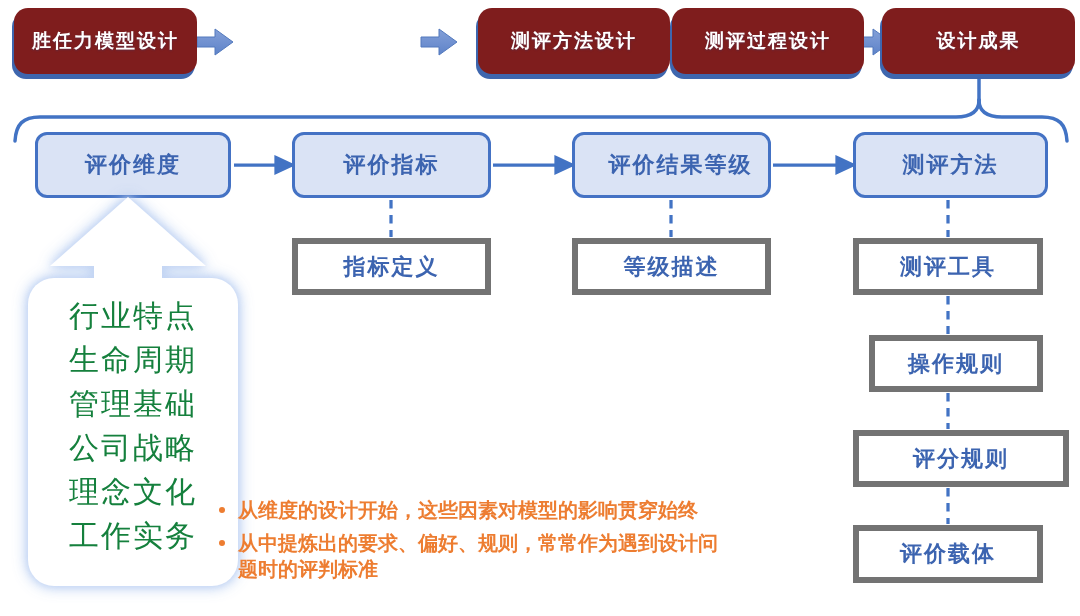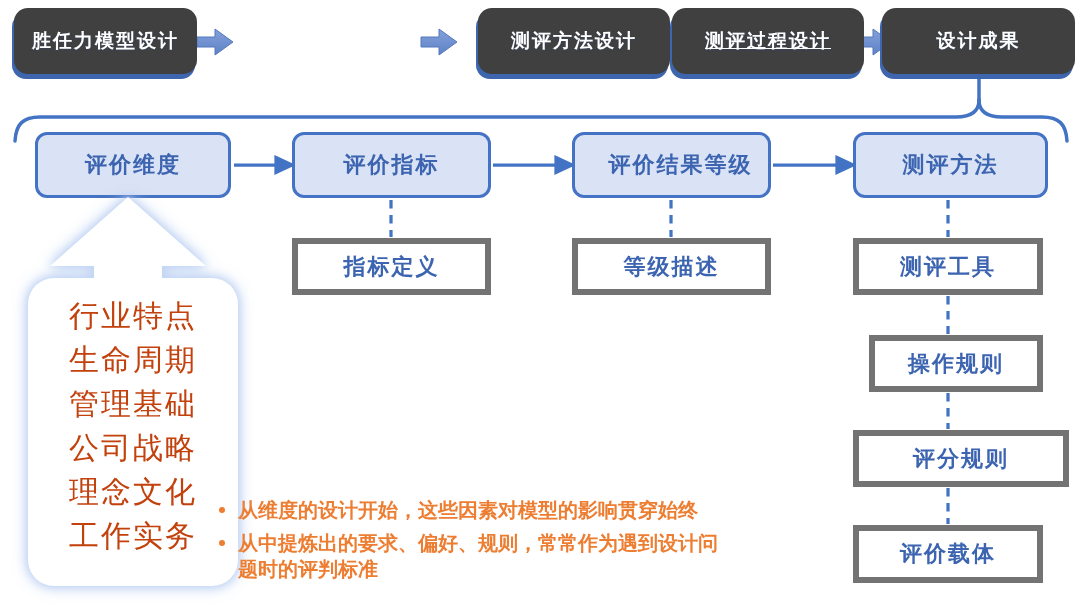--- a/index.html
+++ b/index.html
@@ -5,21 +5,21 @@
   html,body { margin:0; padding:0; background:#ffffff; }
   #stage {
     position:relative; width:1080px; height:616px; overflow:hidden;
     background:#ffffff;
     font-family:"Liberation Sans", sans-serif;
   }
   svg.overlay { position:absolute; left:0; top:0; z-index:1; }
 
   .tbox {
     position:absolute; top:8px; height:66px; z-index:2;
-    background:#404040; border-radius:14px;
+    background:#7f1d1d; border-radius:14px;
     box-shadow:-2px 5px 0 0 #3e66ae;
     color:#ffffff; font-weight:bold; font-size:19px; letter-spacing:2px;
     display:flex; align-items:center; justify-content:center;
     text-shadow:0 1px 2px rgba(40,70,130,.35);
   }
   .rbox {
     position:absolute; top:132px; height:66px; z-index:2; box-sizing:border-box;
     background:#dae3f5; border:3px solid #4472c4; border-radius:12px;
     color:#3c64b0; font-weight:bold; font-size:22px; letter-spacing:2px;
     display:flex; align-items:center; justify-content:center;
@@ -38,21 +38,21 @@
   .arrow-head-up {
     position:absolute; left:50px; top:197px; width:156px; height:69px;
     background:#ffffff; clip-path:polygon(50% 0, 100% 100%, 0 100%);
   }
   .arrow-shaft { position:absolute; left:94px; top:264px; width:68px; height:22px; background:#ffffff; }
   .dim-panel {
     position:absolute; left:28px; top:278px; width:210px; height:308px;
     background:#ffffff; border-radius:26px; padding-top:16px; box-sizing:border-box;
   }
   .factor {
-    font-size:30px; line-height:44px; color:#c2410c; text-align:center; letter-spacing:2px;
+    font-size:30px; line-height:44px; color:#15803d; text-align:center; letter-spacing:2px;
   }
 
   .notes { position:absolute; left:212px; top:497px; width:524px; z-index:4;
     color:#ed7d31; font-weight:bold; font-size:20px; line-height:26px; }
   .note-item { position:relative; padding-left:26px; margin-bottom:7px; }
   .bullet { position:absolute; left:7px; top:10px; width:6px; height:6px; border-radius:50%; background:#ed7d31; }
 </style>
 </head>
 <body>
 
@@ -93,21 +93,21 @@
       <line x1="671" y1="200" x2="671" y2="237"></line>
       <line x1="948" y1="200" x2="948" y2="237"></line>
       <line x1="948" y1="296" x2="948" y2="334"></line>
       <line x1="948" y1="393" x2="948" y2="429"></line>
       <line x1="948" y1="488" x2="948" y2="524"></line>
     </g>
   </svg>
 
   <div class="tbox" style="left:14px;width:183px;">胜任力模型设计</div>
   <div class="tbox" style="left:478px;width:192px;">测评方法设计</div>
-  <div class="tbox" style="left:672px;width:192px;text-decoration:underline;">测评过程设计</div>
+  <div class="tbox" style="left:672px;width:192px;">测评过程设计</div>
   <div class="tbox" style="left:882px;width:193px;">设计成果</div>
 
   <div class="rbox" style="left:35px;width:196px;">评价维度</div>
   <div class="rbox" style="left:292px;width:199px;">评价指标</div>
   <div class="rbox" style="left:572px;width:199px;padding-left:18px;">评价结果等级</div>
   <div class="rbox" style="left:853px;width:195px;">测评方法</div>
 
   <div class="wbox" style="left:292px;top:238px;width:199px;">指标定义</div>
   <div class="wbox" style="left:572px;top:238px;width:199px;">等级描述</div>
 

